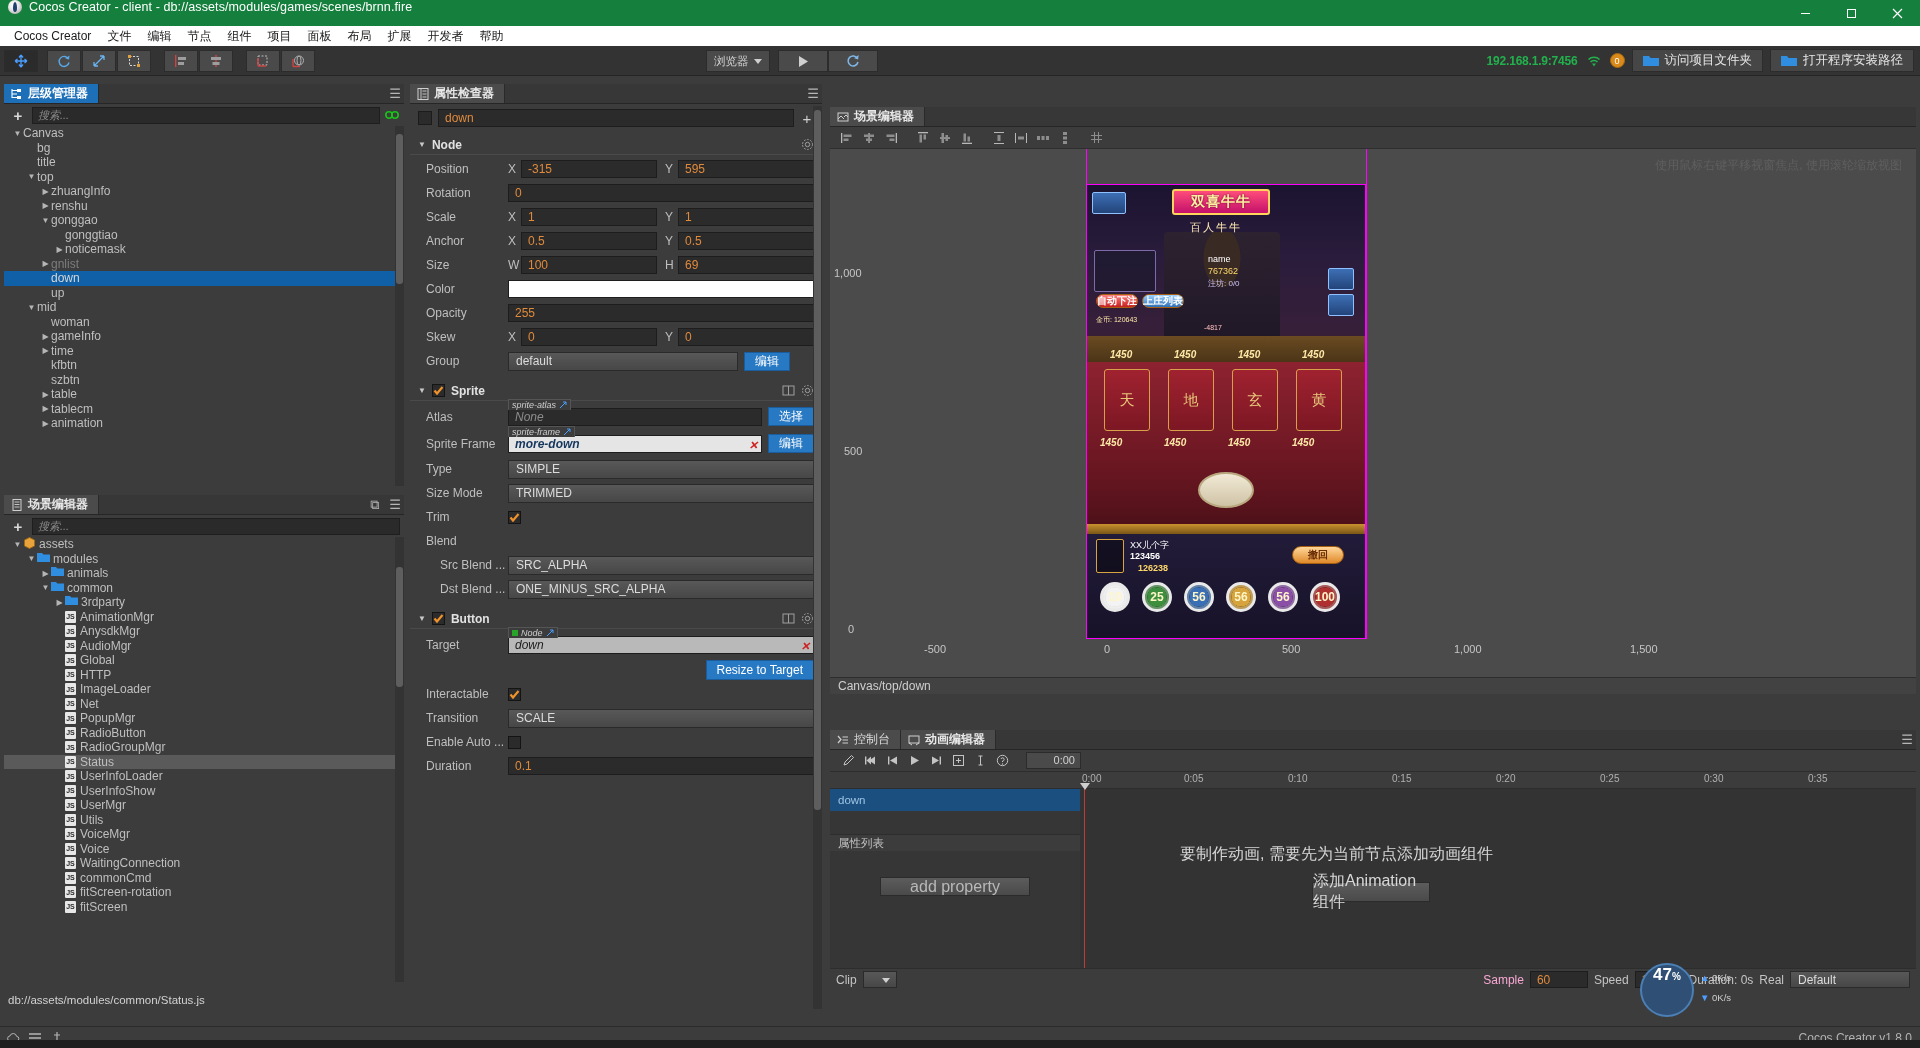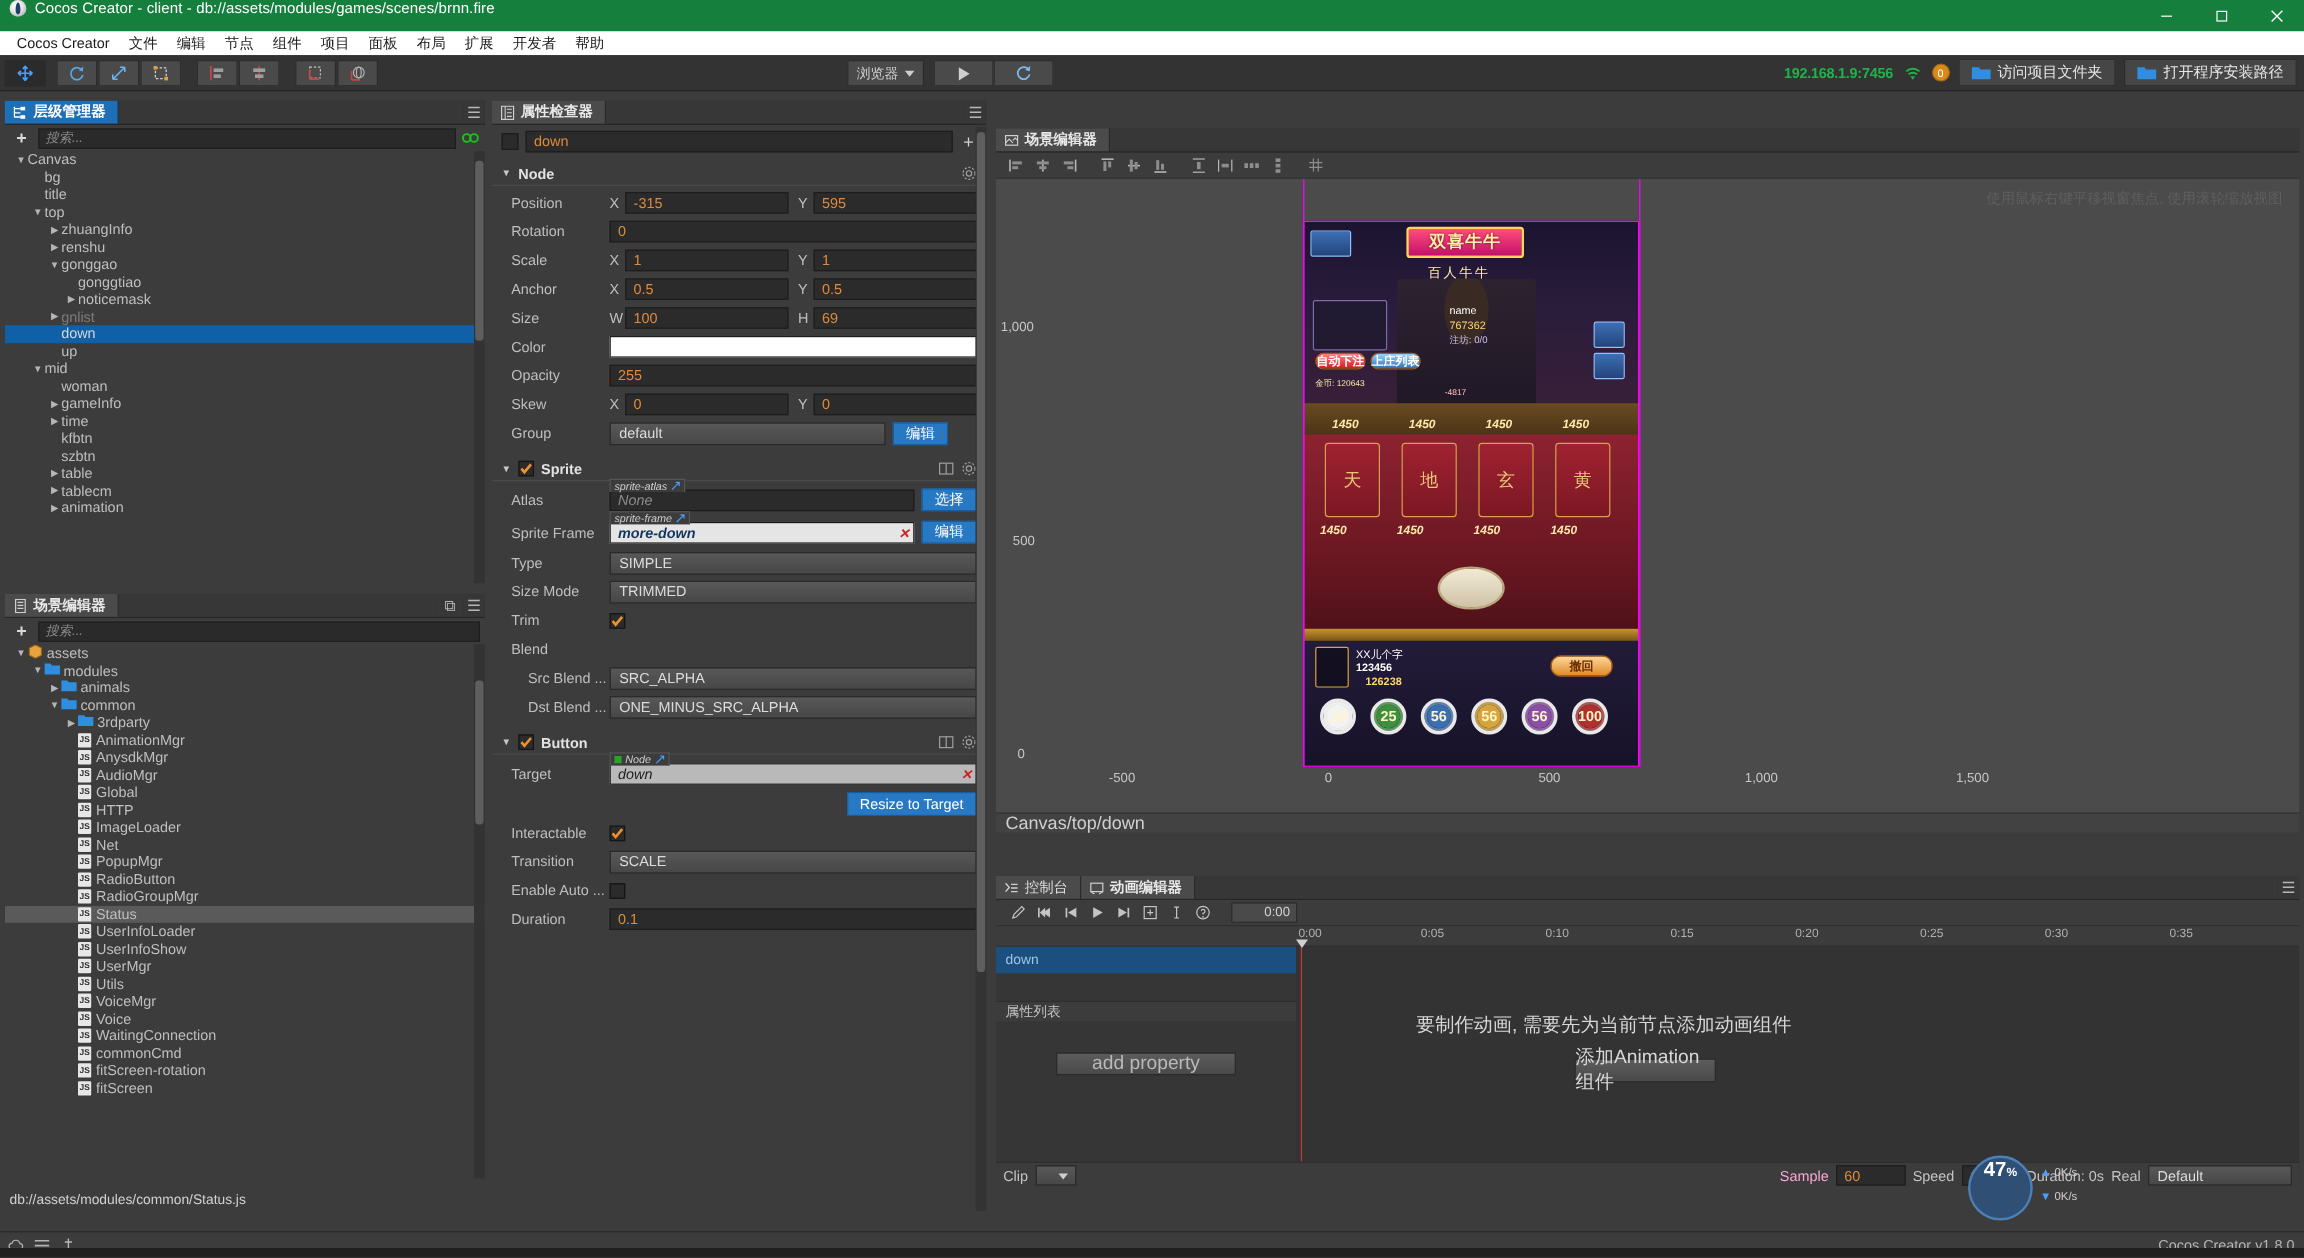--- a/index.html
+++ b/index.html
@@ -278,21 +278,21 @@
   .g-btn-orange {
     position: absolute; border-radius: 9px; background: linear-gradient(#ffd79a, #e08a2a);
     border: 1px solid #a65f12; color: #6a2d06; font-size: 10px; font-weight: bold;
     display: flex; align-items: center; justify-content: center;
   }
   .sel-box { position: absolute; border: 1px solid #ff00ff; pointer-events: none; }
   .sel-line-v { position: absolute; width: 1px; background: #ff00ff; }
 
   
   .breadcrumb {
-    height: 17px; background: #424242; color: #cfcfcf; font-size: 15px;
+    height: 17px; background: #424242; color: #cfcfcf; font-size: 12px;
     display: flex; align-items: center; padding: 0 8px; border-top: 1px solid #2d2d2d;
   }
   .anim-toolbar {
     height: 22px; background: #3c3c3c; display: flex; align-items: center; gap: 2px;
     padding-left: 8px; border-bottom: 1px solid #2d2d2d;
   }
   .abtn { width: 20px; height: 18px; display: flex; align-items: center; justify-content: center; }
   .time-field {
     width: 55px; height: 17px; background: #4a4a4a; border: 1px solid #2b2b2b;
     color: #d0d0d0; font-size: 11px; text-align: right; padding-right: 5px; line-height: 15px;

